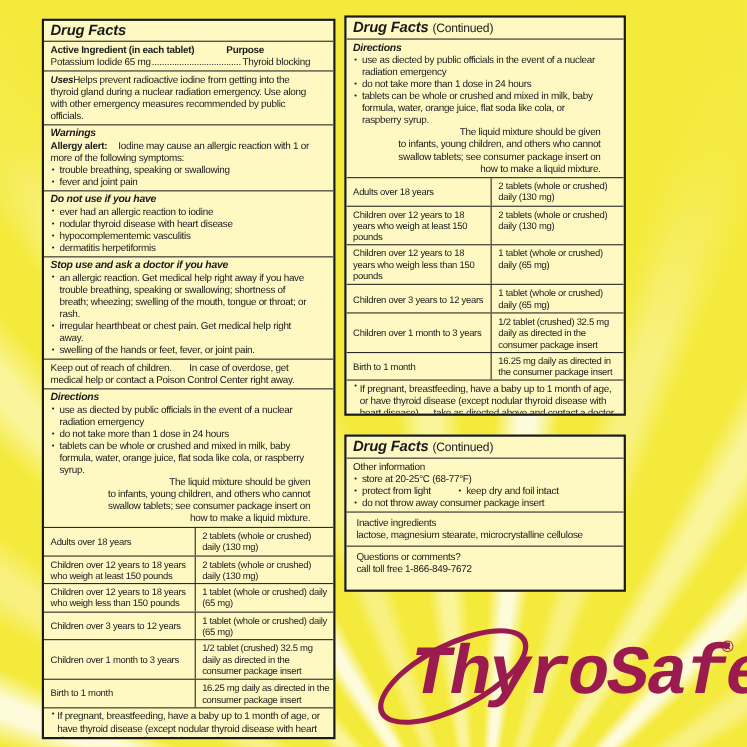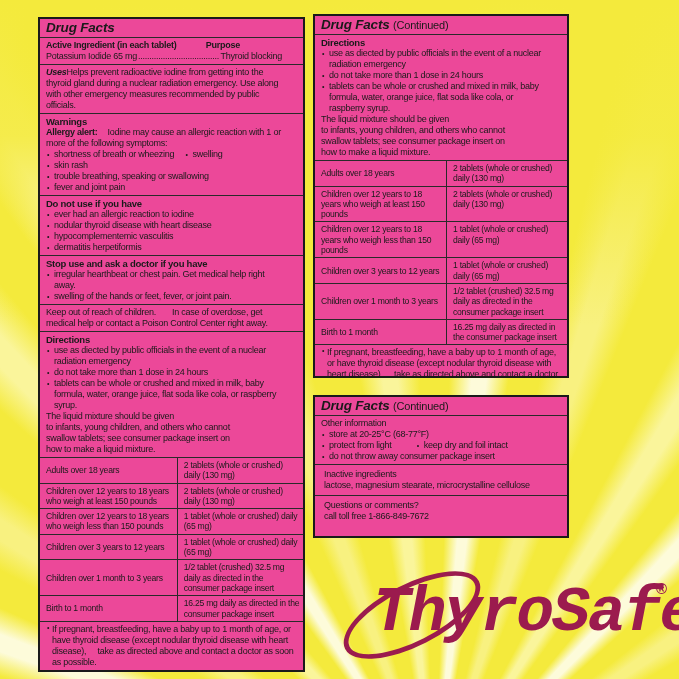--- a/index.html
+++ b/index.html
@@ -11,45 +11,45 @@
       linear-gradient(180deg, rgba(244,234,60,1) 0%, rgba(244,234,60,0.9) 20%, rgba(244,234,60,0) 48%),
       linear-gradient(105deg, rgba(255,255,248,0.95) 0%, rgba(255,255,248,0) 4%),
       repeating-conic-gradient(from 195deg at 64% 118%,
         #f4ea3c 0deg 3deg, #faf59b 6deg 8deg, #f4ea3c 11deg 15deg,
         #fdfbda 18deg 20deg, #f4ea3c 23deg 27deg, #f8f180 30deg 32deg, #f4ea3c 35deg 38deg);
     position:relative;
     color:#1a1a1a;
   }
   .panel {
     position:absolute;
-    background:#ec4899;
+    background:#fef9c3;
     border:2px solid #1a1a1a;
     overflow:hidden;
     font-size:9px;
     letter-spacing:-0.25px;
     line-height:11px;
   }
   #panel-left  { left:38px;  top:17px;  width:267px; height:655px; }
   #panel-tr    { left:313px; top:14px;  width:256px; height:364px; }
   #panel-br    { left:313px; top:395px; width:256px; height:143px; }
   .df-title {
     font-size:13.5px; font-weight:bold; font-style:italic;
     letter-spacing:-0.2px; line-height:16px; padding:1px 5px 1px 6px;
   }
   .df-title .cont { font-style:normal; font-weight:normal; font-size:11px;margin-top:26px; }
   .rule { border-top:1px solid #2a2a2a; }
   .sec { padding:2px 21px 2px 6px; }
   .bold { font-weight:bold; }
   .bi { font-weight:bold; font-style:italic; }
-  .head { font-weight:bold; font-size:9.5px; }
+  .head { font-weight:bold; font-style:italic; font-size:9.5px; }
   .bullet { position:relative; padding-left:8px; }
   .bullet::before { content:"•"; position:absolute; left:1px; top:0; font-size:7px; }
   .ib { position:relative; padding-left:8px; margin-right:8px; display:inline-block; }
   .ib::before { content:"•"; position:absolute; left:1px; top:0; font-size:7px; }
-  .pre { white-space:pre-line; }
+  .pre { white-space:pre-line;text-align:right; }
   .prew { white-space:pre-wrap; }
   .ai-head { display:flex; font-weight:bold; }
   .ai-head .purpose { margin-left:auto; margin-right:42px; }
   .ai-line { display:flex;text-align:right; }
   .ai-dots { flex:1; overflow:hidden; white-space:nowrap; margin:0 1px; }
   .gap { display:inline-block; width:16px; }
   .dosage { border-top:1px solid #2a2a2a; }
   .trow { display:grid; grid-template-columns:52% 48%; border-bottom:1px solid #2a2a2a; }
   .trow:last-child { border-bottom:none; }
   .tc { padding:2px 3px 2px 6px; font-size:8.6px; line-height:10.3px; display:flex; flex-direction:column; justify-content:center; }
@@ -101,41 +101,37 @@
   <div class="sec">
     <span class="bi">Uses</span><span>Helps prevent radioactive iodine from getting into the thyroid gland during a nuclear radiation emergency. Use along with other emergency measures recommended by public officials.</span>
   </div>
   <div class="rule"></div>
 
   <div class="sec">
     <div class="head">Warnings</div>
     <div>
       <span class="bold" style="margin-right:10px;">Allergy alert:</span><span>Iodine may cause an allergic reaction with 1 or more of the following symptoms:</span>
     </div>
-    <div>
-      <span class="ib">shortness of breath or wheezing</span>
-      <span class="ib">swelling</span>
-      <span class="ib">skin rash</span>
-    </div>
     <div class="bullet">trouble breathing, speaking or swallowing</div>
     <div class="bullet">fever and joint pain</div>
   </div>
   <div class="rule"></div>
 
   <div class="sec">
     <div class="head">Do not use if you have</div>
     <div class="bullet">ever had an allergic reaction to iodine</div>
     <div class="bullet">nodular thyroid disease with heart disease</div>
     <div class="bullet">hypocomplementemic vasculitis</div>
     <div class="bullet">dermatitis herpetiformis</div>
   </div>
   <div class="rule"></div>
 
   <div class="sec">
     <div class="head">Stop use and ask a doctor if you have</div>
+    <div class="bullet">an allergic reaction. Get medical help right away if you have trouble breathing, speaking or swallowing; shortness of breath; wheezing; swelling of the mouth, tongue or throat; or rash.</div>
     <div class="bullet">irregular hearthbeat or chest pain. Get medical help right away.</div>
     <div class="bullet">swelling of the hands or feet, fever, or joint pain.</div>
   </div>
   <div class="rule"></div>
 
   <div class="sec">
     <span>Keep out of reach of children.</span><span class="gap"></span><span>In case of overdose, get medical help or contact a Poison Control Center right away.</span>
   </div>
   <div class="rule"></div>
 

